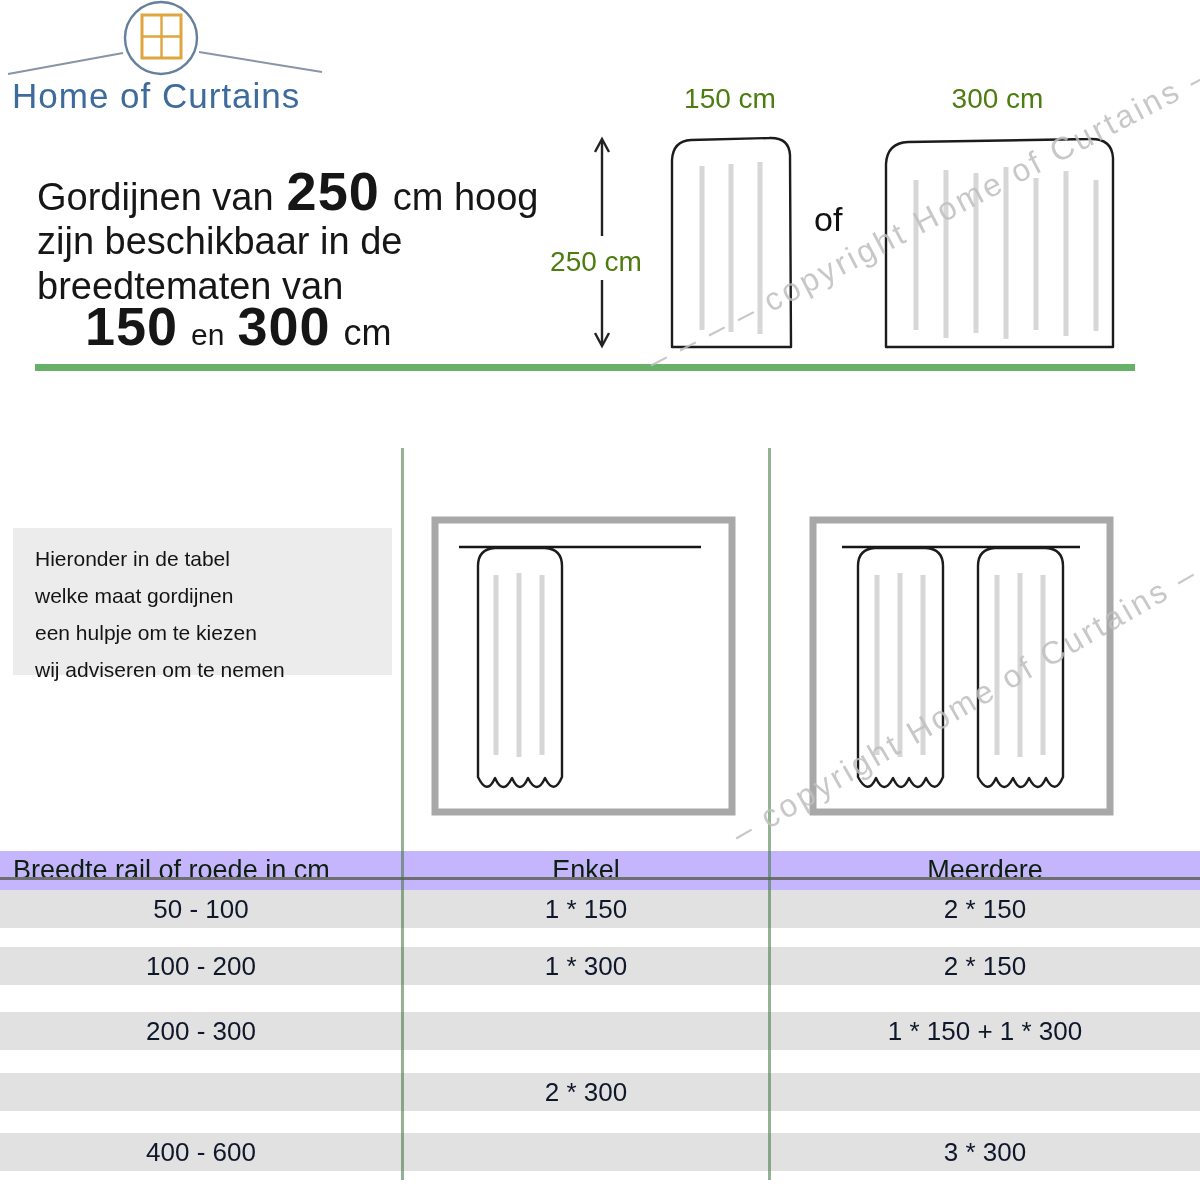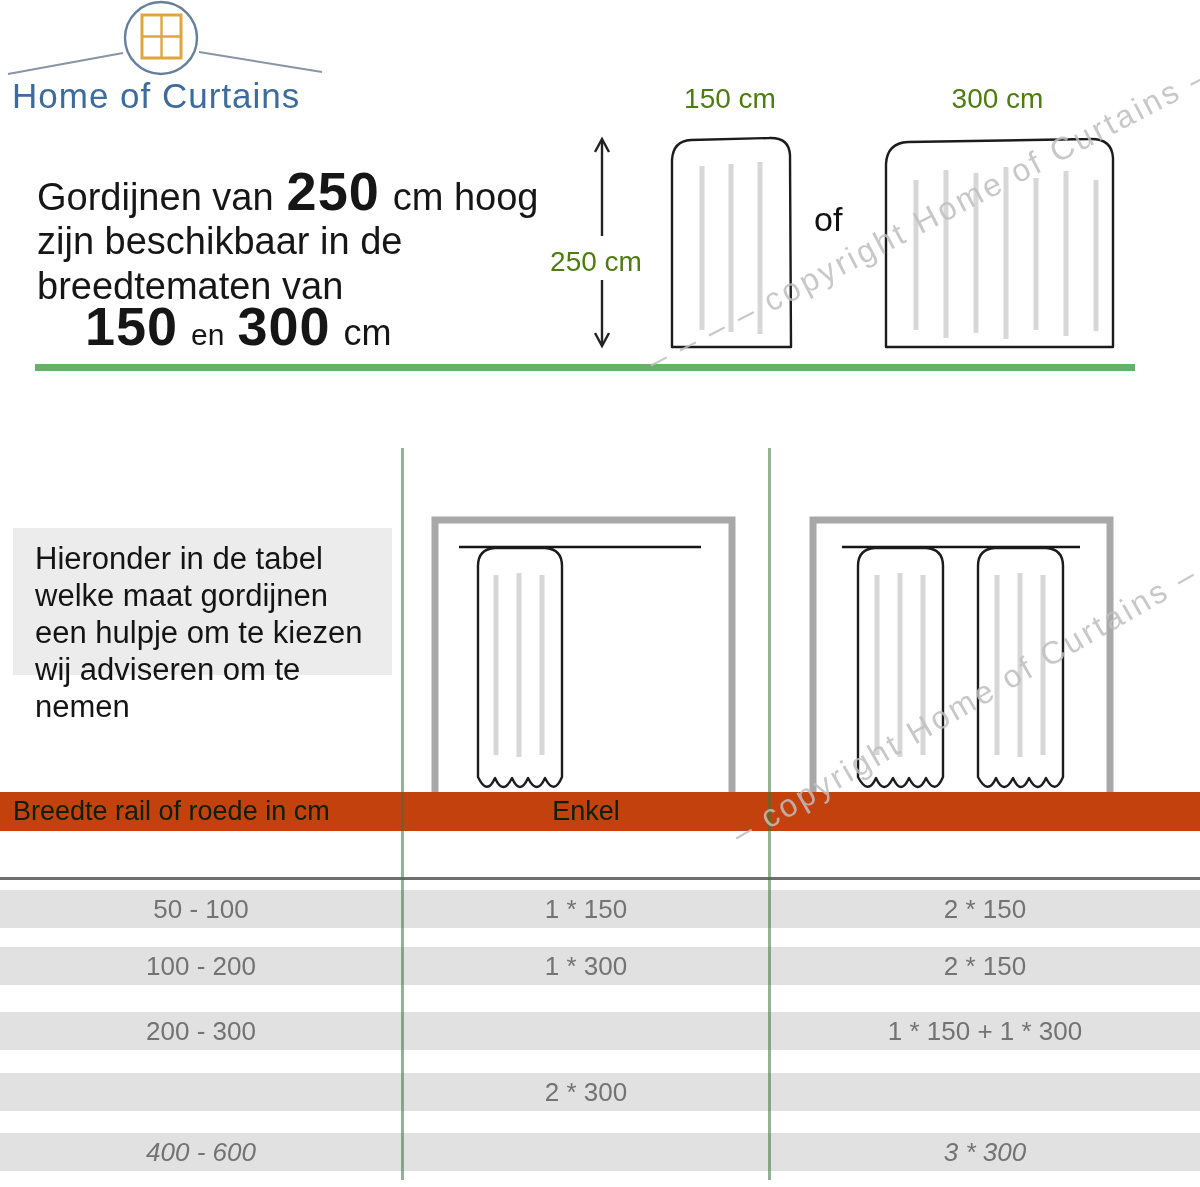--- a/index.html
+++ b/index.html
@@ -29,39 +29,39 @@
   
   .green-divider{left:35px;top:364px;width:1100px;height:7px;background:#67b067;}
   .vline{top:448px;height:732px;width:3px;background:rgba(60,115,60,0.55);z-index:6;}
   .vline-1{left:401px;}
   .vline-2{left:768px;}
 
   
   .info-box{
     left:13px;top:528px;width:379px;height:147px;background:#ececec;
     padding:12px 12px 0 22px;box-sizing:border-box;
-    font-size:31px;line-height:37px;color:#141414;
+    font-size:21px;line-height:37px;color:#141414;
   }
 
   
   .watermark{
     color:rgba(190,190,190,0.85);font-size:32px;letter-spacing:3px;
     white-space:nowrap;transform-origin:0 50%;z-index:7;pointer-events:none;
   }
   .wm-top{left:650px;top:345px;transform:rotate(-27.5deg);}
   .wm-mid{left:735px;top:818px;transform:rotate(-30deg);}
 
   
   .t-grid{display:grid;grid-template-columns:402px 368px 430px;align-items:center;}
-  .t-header{left:0;top:792px;width:1200px;height:39px;background:#c2410c;color:#0d1f0d;font-size:27px;z-index:2;}
+  .t-header{left:0;top:851px;width:1200px;height:39px;background:#c4b5fd;color:#0d1f0d;font-size:27px;z-index:2;}
   .t-header-underline{left:0;top:877px;width:1200px;height:3px;background:#6f6f6f;z-index:2;}
-  .t-row{left:0;width:1200px;height:38px;background:#e1e1e1;font-size:26px;color:#737373;z-index:2;}
+  .t-row{left:0;width:1200px;height:38px;background:#e1e1e1;font-size:26px;color:#0f172a;z-index:2;}
   .cell-left{padding-left:13px;text-align:left;}
   .cell-center{text-align:center;}
-  .row-1{top:890px;} .row-2{top:947px;} .row-3{top:1012px;} .row-4{top:1073px;} .row-5{top:1133px;font-style:italic;}
+  .row-1{top:890px;} .row-2{top:947px;} .row-3{top:1012px;} .row-4{top:1073px;} .row-5{top:1133px;}
 </style>
 </head>
 <body>
 
 <svg class="abs logo-svg" width="340" height="120" viewBox="0 0 340 120">
   <circle cx="161" cy="38" r="36" fill="none" stroke="#64809c" stroke-width="2.4"></circle>
   <g stroke="#dfa63f" fill="none">
     <rect x="142" y="15" width="39" height="43" stroke-width="3"></rect>
     <path d="M142,36.5 L181,36.5 M161.5,15 L161.5,58" stroke-width="2.4"></path>
   </g>
@@ -132,20 +132,21 @@
 
 <div class="abs watermark wm-top">– – – – copyright Home of Curtains – – –</div>
 <div class="abs watermark wm-mid">– copyright Home of Curtains – –</div>
 
 <div class="abs vline vline-1"></div>
 <div class="abs vline vline-2"></div>
 
 <div class="abs t-header t-grid">
   <div class="cell-left">Breedte rail of roede in cm</div>
   <div class="cell-center">Enkel</div>
+  <div class="cell-center">Meerdere</div>
 </div>
 <div class="abs t-header-underline"></div>
 
 <div class="abs t-row t-grid row-1">
   <div class="cell-center">50 - 100</div>
   <div class="cell-center">1 * 150</div>
   <div class="cell-center">2 * 150</div>
 </div>
 <div class="abs t-row t-grid row-2">
   <div class="cell-center">100 - 200</div>

